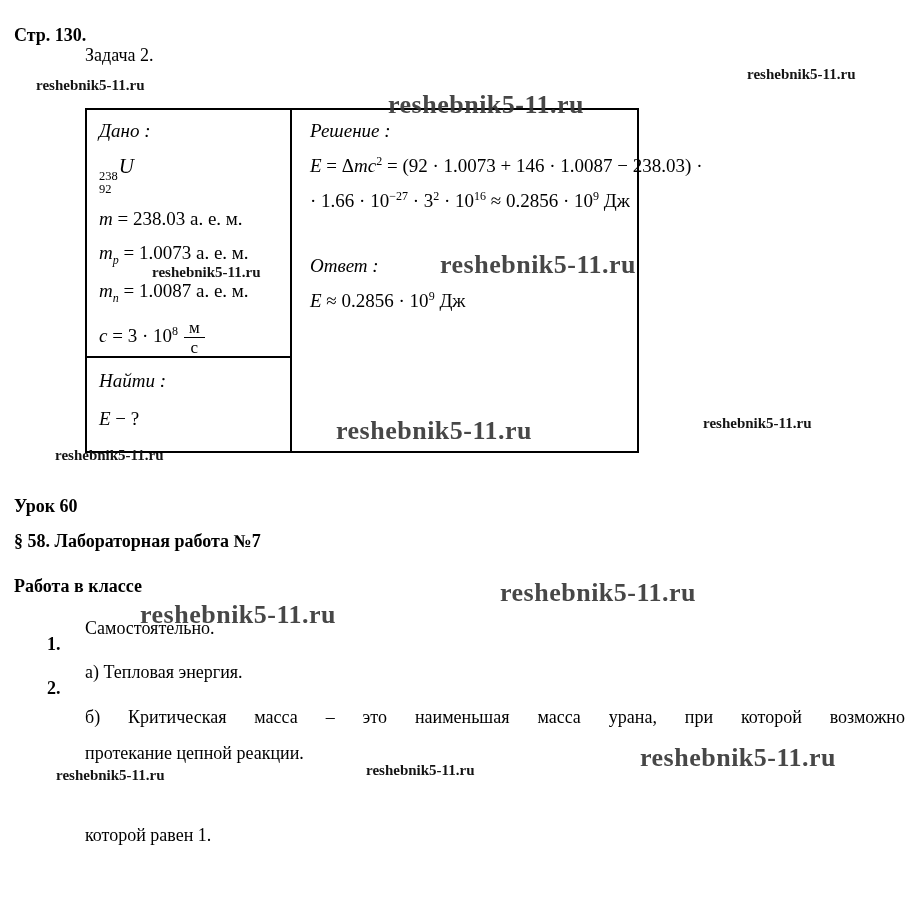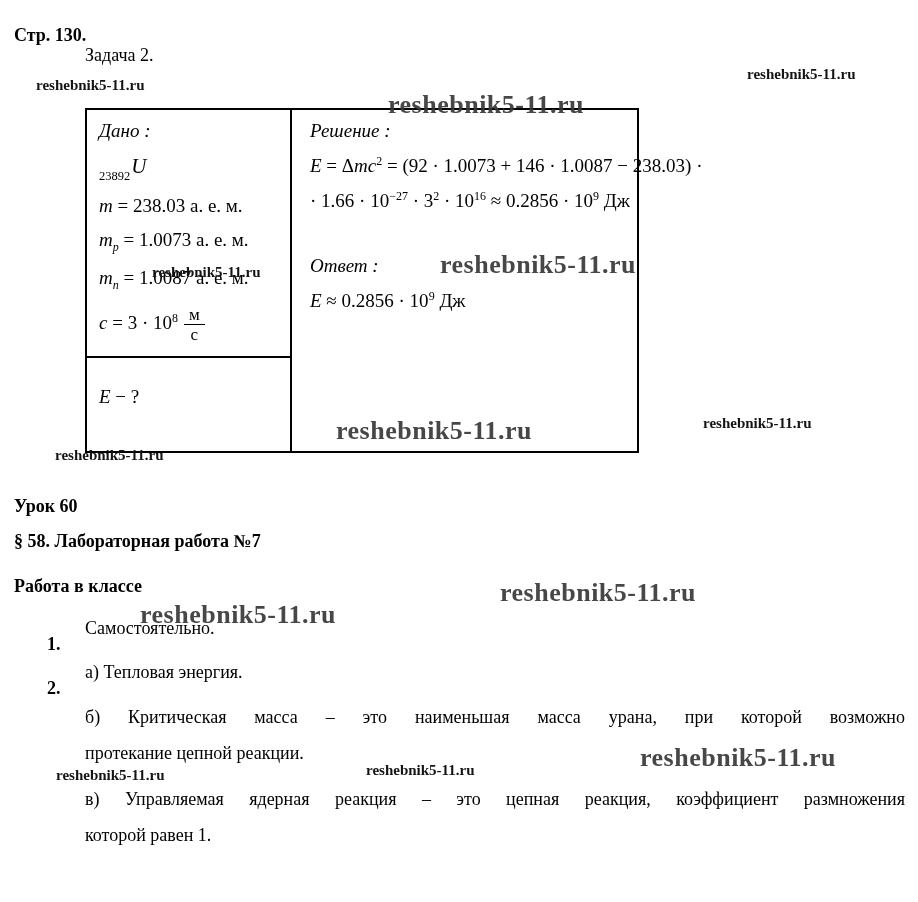--- a/index.html
+++ b/index.html
@@ -19,21 +19,21 @@
   .cell-find  { left:0; top:248px; width:203px; padding:12px 12px; }
   .cell-right { left:205px; top:0; width:466px; padding:10px 18px; }
 
   .math { font-size:19px; }
   .math i, .lbl { font-style:italic; }
   .lbl { font-size:19px; }
   .math sub { font-size:12px; font-style:italic; }
   .math sup { font-size:12px; }
   .mrow { margin-top:12px; white-space:nowrap; }
 
-  .iso-stack { display:inline-flex; flex-direction:row; align-items:flex-start; font-size:12.5px; line-height:1.05; vertical-align:-7px; margin-right:1px; font-style:normal; }
+  .iso-stack { display:inline-flex; flex-direction:column; align-items:flex-start; font-size:12.5px; line-height:1.05; vertical-align:-7px; margin-right:1px; font-style:normal; }
   .iso-el { font-size:21px; font-style:italic; }
 
   .frac { display:inline-block; text-align:center; vertical-align:middle; margin-left:6px; font-size:17px; line-height:1.15; }
   .frac .num { display:block; border-bottom:1.5px solid #000; padding:0 5px; }
   .frac .den { display:block; }
 
   .gap-answer { margin-top:42px; }
 
   
   .wm { position:absolute; font-weight:bold; white-space:nowrap; pointer-events:none; }
@@ -66,20 +66,21 @@
       </div>
       <div class="mrow"><i>m</i><span> = 238.03 а. е. м.</span></div>
       <div class="mrow"><i>m</i><sub>p</sub><span> = 1.0073 а. е. м.</span></div>
       <div class="mrow"><i>m</i><sub>n</sub><span> = 1.0087 а. е. м.</span></div>
       <div class="mrow">
         <i>c</i><span> = 3 · 10</span><sup>8</sup><span class="frac"><span class="num">м</span><span class="den">с</span></span>
       </div>
     </div>
 
     <div class="cell cell-find math">
+      <div class="lbl">Найти :</div>
       <div class="mrow" style="margin-top:16px;"><i>E</i><span> − ?</span></div>
     </div>
 
     <div class="cell cell-right math">
       <div class="lbl">Решение :</div>
       <div class="mrow"><i>E</i><span> = Δ</span><i>mc</i><sup>2</sup><span> = (92 · 1.0073 + 146 · 1.0087 − 238.03) ·</span></div>
       <div class="mrow"><span>· 1.66 · 10</span><sup>−27</sup><span> · 3</span><sup>2</sup><span> · 10</span><sup>16</sup><span> ≈ 0.2856 · 10</span><sup>9</sup><span> Дж</span></div>
       <div class="lbl gap-answer">Ответ :</div>
       <div class="mrow"><i>E</i><span> ≈ 0.2856 · 10</span><sup>9</sup><span> Дж</span></div>
     </div>
@@ -91,21 +92,20 @@
 
   <div class="abs b t18" style="left:47px; top:617px;">1.</div>
   <div class="abs t18" style="left:85px; top:617px;">Самостоятельно.</div>
 
   <div class="abs b t18" style="left:47px; top:661px;">2.</div>
   <div class="abs t18" style="left:85px; top:661px;">а) Тепловая энергия.</div>
 
   <div class="abs pline jline" style="left:85px; top:705px;">б) Критическая масса – это наименьшая масса урана, при которой возможно</div>
   <div class="abs pline" style="left:85px; top:741px;">протекание цепной реакции.</div>
 
-  <div class="abs pline jline" style="left:85px; top:787px;">в) Управляемая ядерная реакция – это цепная реакция, коэффициент размножения</div>
   <div class="abs pline" style="left:85px; top:823px;">которой равен 1.</div>
 
   <span class="wm sm" style="left:747px; top:66px;">reshebnik5-11.ru</span>
   <span class="wm sm" style="left:36px;  top:77px;">reshebnik5-11.ru</span>
   <span class="wm lg" style="left:388px; top:90px;">reshebnik5-11.ru</span>
   <span class="wm lg" style="left:440px; top:250px;">reshebnik5-11.ru</span>
   <span class="wm sm" style="left:152px; top:264px;">reshebnik5-11.ru</span>
   <span class="wm lg" style="left:336px; top:416px;">reshebnik5-11.ru</span>
   <span class="wm sm" style="left:703px; top:415px;">reshebnik5-11.ru</span>
   <span class="wm sm" style="left:55px;  top:447px;">reshebnik5-11.ru</span>

